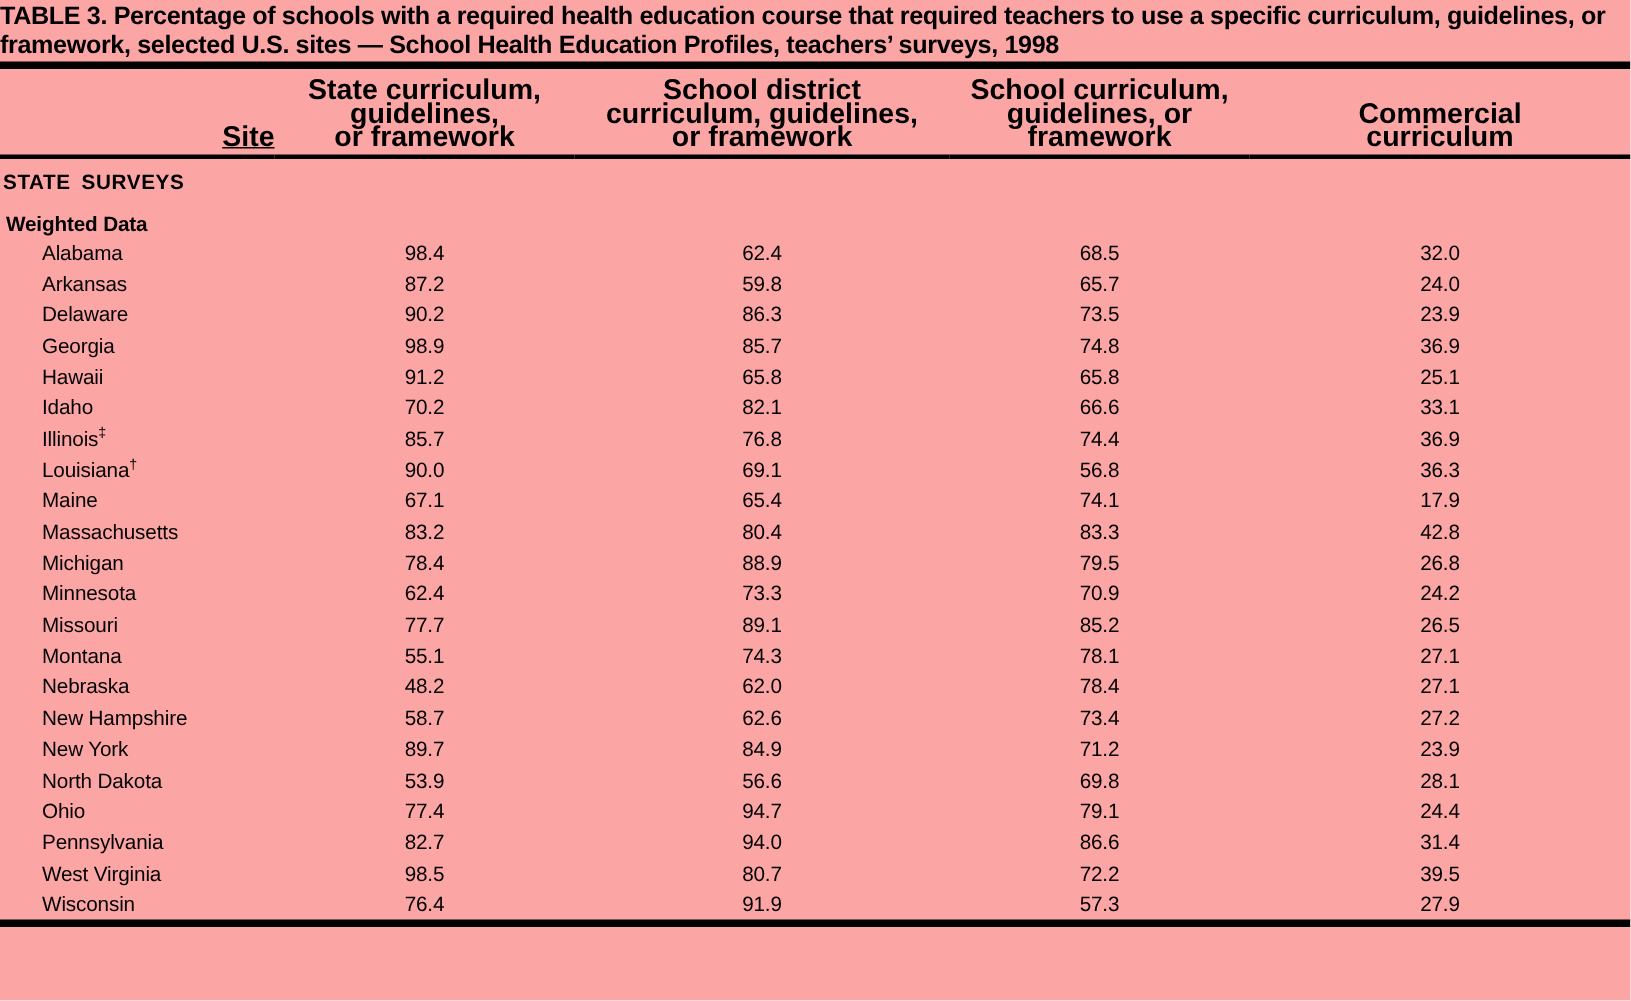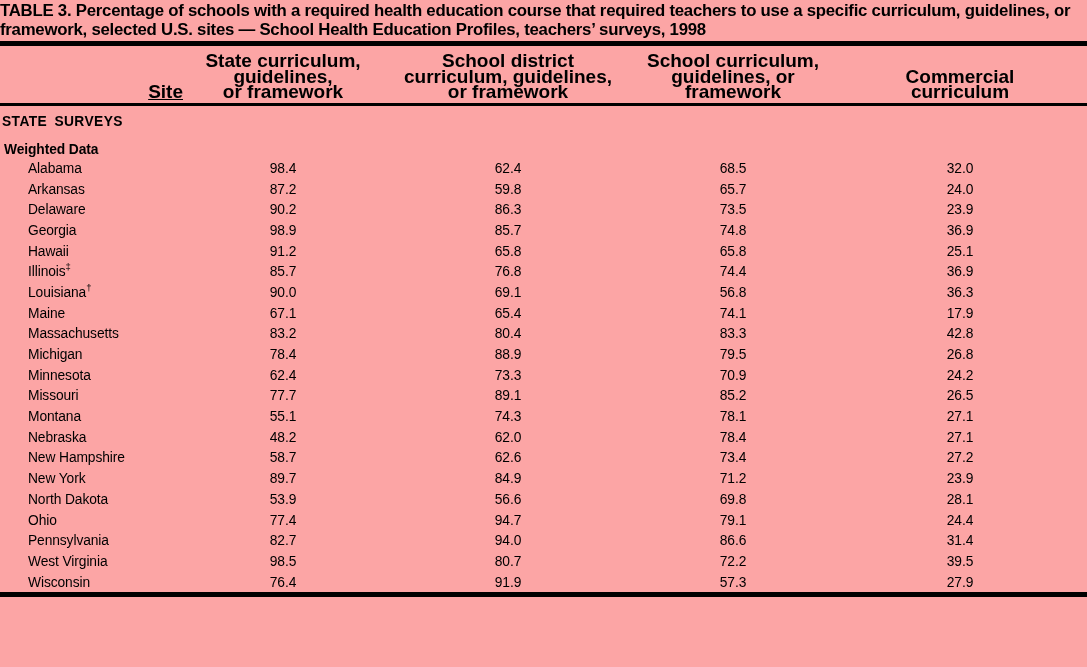--- a/index.html
+++ b/index.html
@@ -164,20 +164,27 @@
           <td class="val">36.9</td>
         </tr>
         <tr class="data">
           <td class="site">Hawaii</td>
           <td class="val">91.2</td>
           <td class="val">65.8</td>
           <td class="val">65.8</td>
           <td class="val">25.1</td>
         </tr>
         <tr class="data">
+          <td class="site">Idaho</td>
+          <td class="val">70.2</td>
+          <td class="val">82.1</td>
+          <td class="val">66.6</td>
+          <td class="val">33.1</td>
+        </tr>
+        <tr class="data">
           <td class="site">Illinois<sup>‡</sup></td>
           <td class="val">85.7</td>
           <td class="val">76.8</td>
           <td class="val">74.4</td>
           <td class="val">36.9</td>
         </tr>
         <tr class="data">
           <td class="site">Louisiana<sup>†</sup></td>
           <td class="val">90.0</td>
           <td class="val">69.1</td>

